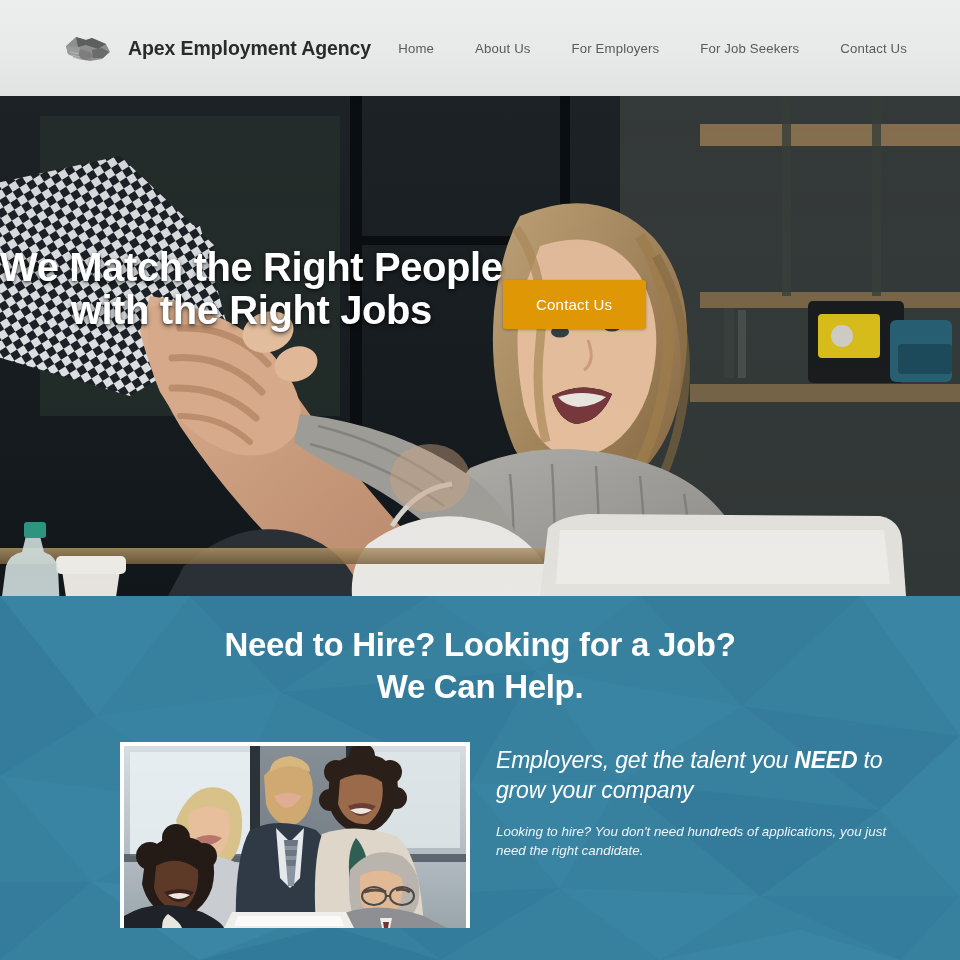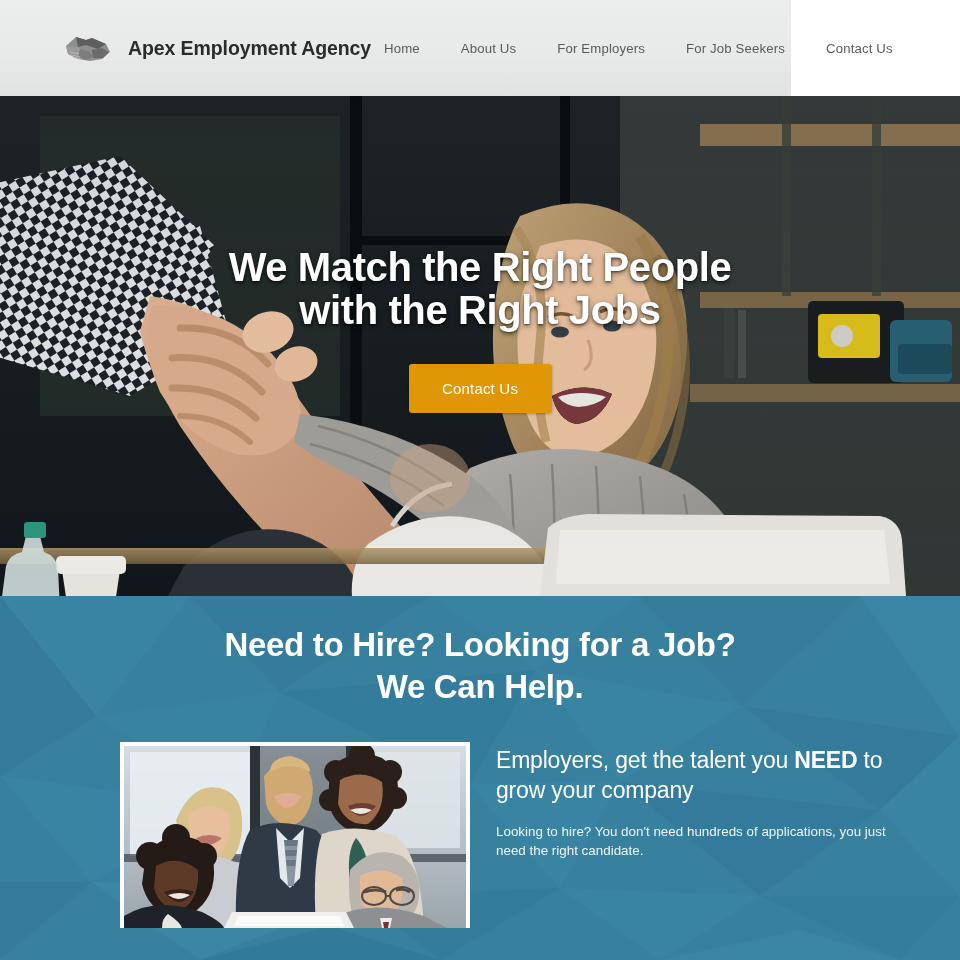--- a/index.html
+++ b/index.html
@@ -6,21 +6,21 @@
   html,body { width:960px; height:960px; overflow:hidden; }
   body {
     font-family:"Liberation Sans", sans-serif;
     background:#ffffff;
     -webkit-font-smoothing:antialiased;
   }
 
   
   .site-header{
     position:relative;
-    width:791px; height:96px;
+    width:960px; height:96px;
     background:linear-gradient(180deg,#eceded 0%,#e8e9e9 55%,#e1e2e2 100%);
     display:flex; align-items:center;text-align:center;
   }
   .brand{
     display:flex; align-items:center;
     margin-left:62px; gap:14px;
   }
   .logo-icon{ width:52px; height:40px; display:block; }
   .brand-name{
     font-size:19.5px; font-weight:700; color:#2b2b2b;
@@ -40,21 +40,21 @@
     position:relative; width:960px; height:500px; overflow:hidden;
   }
   .hero-photo{ position:absolute; inset:0; }
   .hero-photo svg{ width:100%; height:100%; display:block; }
   .hero-scrim{
     position:absolute; inset:0;
     background:linear-gradient(180deg,rgba(0,0,0,.10) 0%,rgba(0,0,0,.06) 45%,rgba(0,0,0,.04) 100%);
   }
   .hero-content{
     position:absolute; left:0; right:0; top:150px;
-    display:flex; flex-direction:column; align-items:center;
+    display:flex; flex-direction:row; align-items:center;
   }
   .hero-title{
     font-size:40px; line-height:1.07; font-weight:700; color:#fff;
     text-align:center; letter-spacing:-0.4px;
     text-shadow:0 2px 5px rgba(0,0,0,.55), 0 1px 2px rgba(0,0,0,.45);
     max-width:620px;
   }
   .hero-sub{
     margin-top:22px;
     font-size:18.5px; color:#f2f2f2; font-weight:400; text-align:center;
@@ -87,21 +87,21 @@
   .two-col{
     display:flex; align-items:flex-start;
     margin-top:34px; padding:0 64px 0 120px; gap:26px;
   }
   .photo-frame{
     flex:0 0 350px; height:186px;
     background:#ffffff; padding:4px 4px 0 4px;
     overflow:hidden;
   }
   .photo-frame svg{ width:100%; height:100%; display:block; }
-  .col-text{ flex:1; padding-top:4px; }
+  .col-text{ flex:1; padding-top:4px;font-style:italic; }
   .col-heading{
     font-size:23px; line-height:1.3; color:#ffffff; font-weight:400;
     letter-spacing:-0.2px;
   }
   .col-heading b{ font-weight:700; }
   .col-para{
     margin-top:16px;
     font-size:13.4px; line-height:1.42; color:#eef4f7; font-weight:400;
   }
   .col-para + .col-para{ margin-top:14px; }

